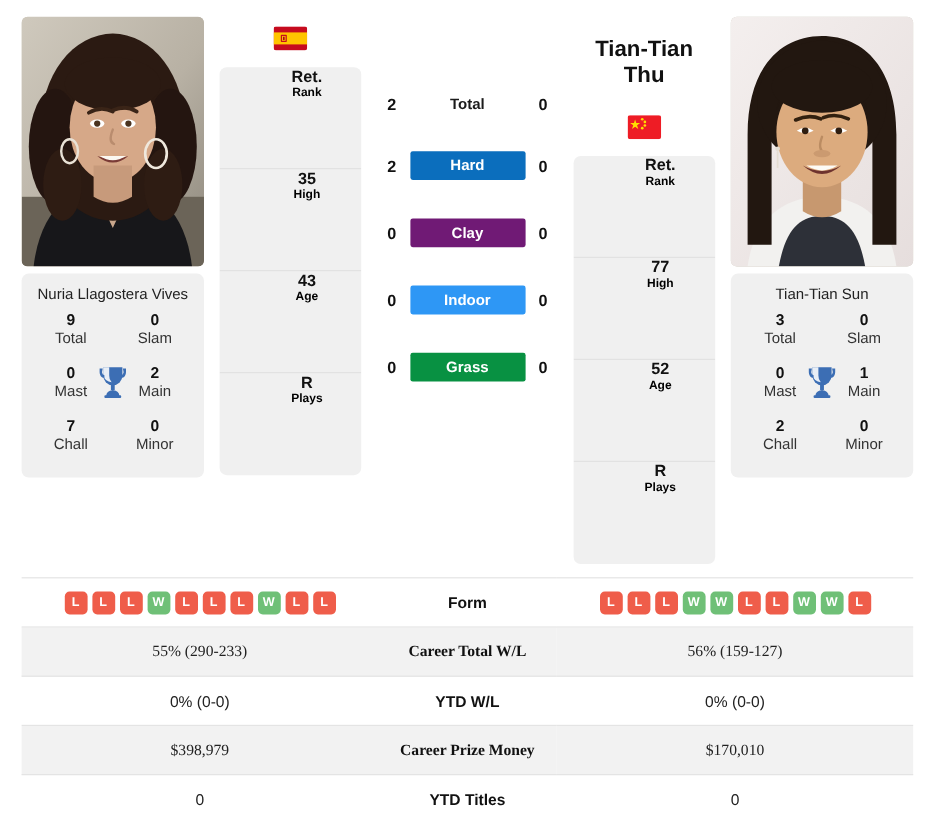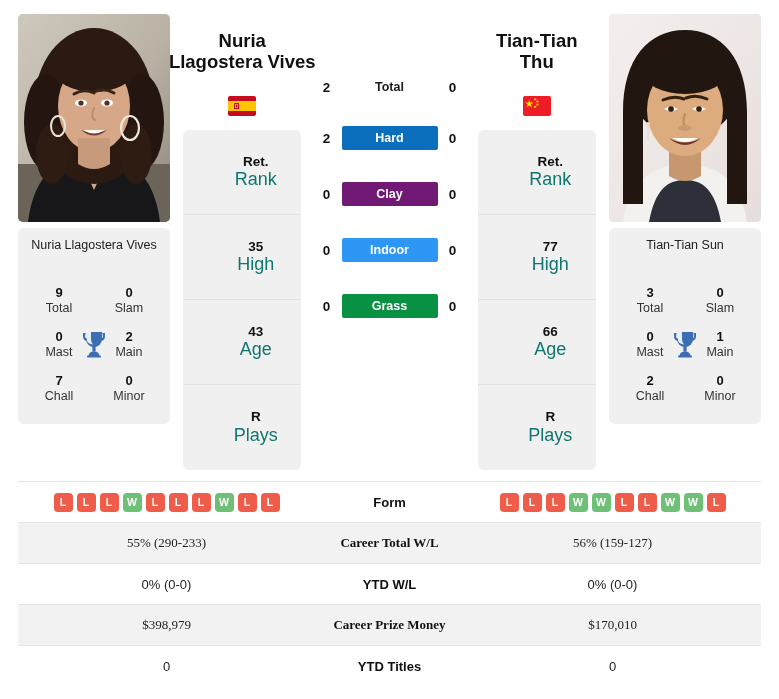--- a/index.html
+++ b/index.html
@@ -50,21 +50,21 @@
     display: flex;
     flex-direction: column;
     align-items: center;
   }
   .player-card-name {
     font-size: 12.5px;
     color: #222;
     text-align: center;
     line-height: 1.15;
     white-space: nowrap;
-    margin-bottom: 26px;
+    margin-bottom: 0;
   }
   .trophy-grid {
     width: 100%;
     display: grid;
     grid-template-columns: 1fr 1fr;
     grid-template-rows: repeat(3, 44px);
     align-items: center;
     position: relative;
   }
   .tcell { text-align: center; line-height: 1.12; }
@@ -108,28 +108,28 @@
   .rank-card {
     margin-top: 6px;
     width: 118px;
     background: #f0f0f0;
     border-radius: 6px;
     overflow: hidden;
   }
   .rank-row {
     height: 85px;
     display: flex; flex-direction: column;
-    align-items: center; justify-content: center;
+    align-items: center; 
     border-bottom: 1px solid #e2e2e2;
     line-height: 1.15;
     padding-left: 27px;
   }
   .rank-row:last-child { border-bottom: none; }
   .rank-row .rv { font-size: 13.5px; font-weight: bold; color: #111; }
-  .rank-row .rl { font-size: 18px; color: #0f766e; }
+  .rank-row .rl { font-size: 10px; color: #000000; font-weight: bold; }
 
   
   .center-col {
     width: 150px;
     flex: 0 0 150px;
     display: flex;
     flex-direction: column;
     align-items: center;
     padding-top: 50px;
   }
@@ -302,24 +302,20 @@
             <path d="M21.4 3 H24 v3.2 a5 5 0 0 1 -4 4.9 v-2.3 a3 3 0 0 0 2 -2.6 Z" fill="#3c6eb4"></path>
             <rect x="11.4" y="16" width="3.2" height="5" fill="#3c6eb4"></rect>
             <path d="M7.5 26 q0 -4 5.5 -5 q5.5 1 5.5 5 Z" fill="#3c6eb4"></path>
             <rect x="6" y="25.4" width="14" height="2.2" rx="0.8" fill="#3c6eb4"></rect>
           </svg>
         </div>
       </div>
     </div>
 
     <div class="inner-col">
-      <div class="name-block">
-        <div class="pname">Nuria</div>
-        <div class="pname">Llagostera Vives</div>
-      </div>
       <div class="flag-wrap">
         <svg class="flag" viewBox="0 0 28 20">
           <rect width="28" height="20" fill="#c60b1e"></rect>
           <rect y="5" width="28" height="10" fill="#ffc400"></rect>
           <rect x="6" y="7" width="5" height="6" rx="0.6" fill="#c60b1e"></rect>
           <rect x="7" y="8" width="3" height="4" fill="#ffc400"></rect>
           <rect x="7.8" y="8.6" width="1.4" height="2.8" fill="#aa0a18"></rect>
         </svg>
       </div>
       <div class="rank-card">
@@ -388,21 +384,21 @@
       <div class="rank-card">
         <div class="rank-row">
           <span class="rv">Ret.</span>
           <span class="rl">Rank</span>
         </div>
         <div class="rank-row">
           <span class="rv">77</span>
           <span class="rl">High</span>
         </div>
         <div class="rank-row">
-          <span class="rv">66</span>
+          <span class="rv">52</span>
           <span class="rl">Age</span>
         </div>
         <div class="rank-row">
           <span class="rv">R</span>
           <span class="rl">Plays</span>
         </div>
       </div>
     </div>
 
     <div class="player-col">

